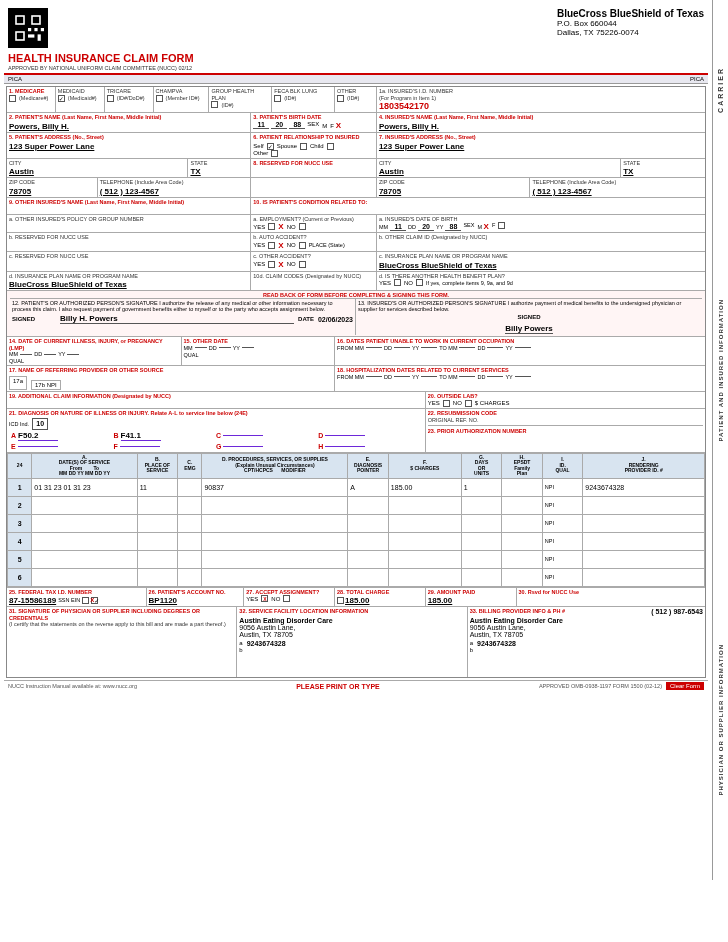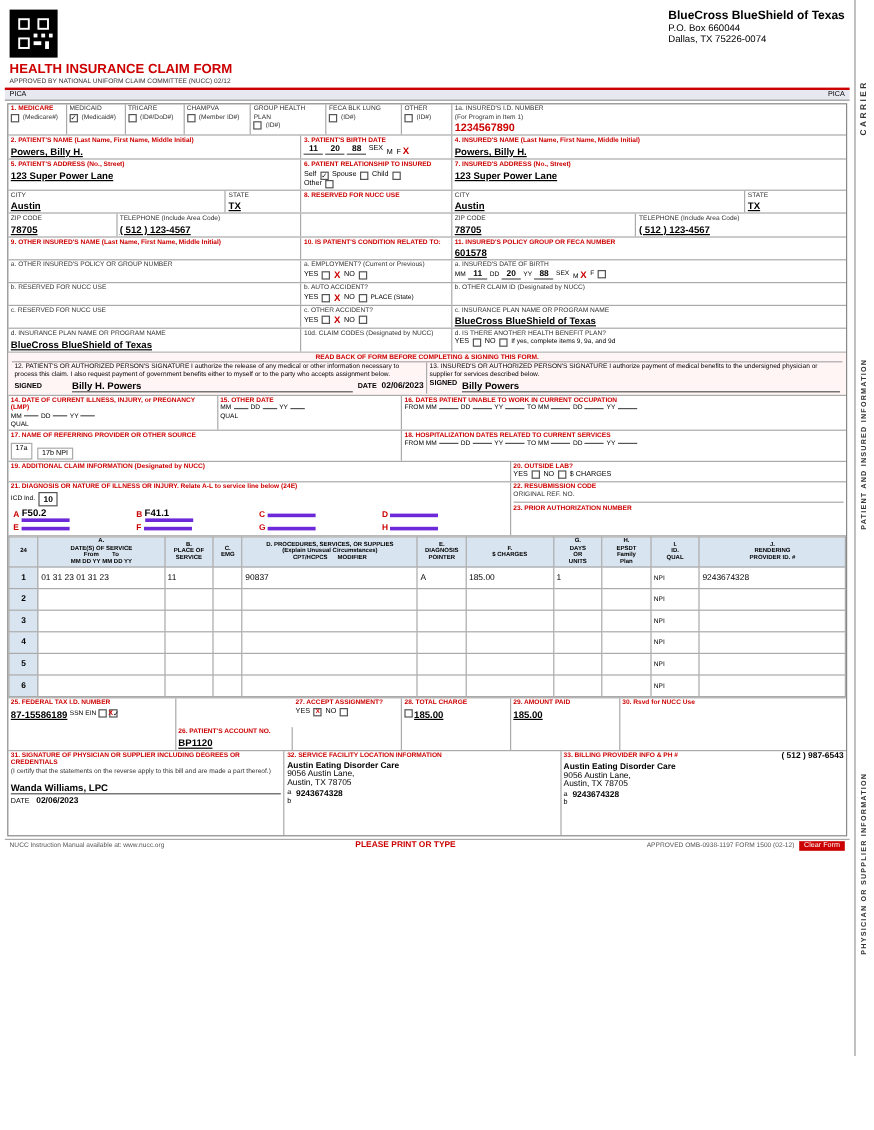--- a/index.html
+++ b/index.html
@@ -129,21 +129,21 @@
     
     .dob-fields { display: flex; gap: 2px; align-items: center; font-size: 7px; }
     .dob-box { border-bottom: 1px solid #555; min-width: 16px; text-align: center; font-weight: bold; font-size: 7px; }
     
     .sex-boxes { display: flex; gap: 3px; font-size: 6px; }
     
     
     .diag-row { display: flex; padding: 1px 2px; }
     .diag-cell { display: flex; align-items: center; gap: 2px; width: 25%; }
     .diag-letter { font-size: 7px; font-weight: bold; color: #cc0000; }
-    .diag-value { font-size: 8px; font-weight: bold; border-bottom: 3px solid #6d28d9; min-width: 40px; }
+    .diag-value { font-size: 8px; font-weight: bold; border-bottom: 1px solid #6d28d9; min-width: 40px; }
     
     .x-mark { font-size: 8px; font-weight: bold; color: #cc0000; }
     
     .yes-no { display: flex; gap: 3px; align-items: center; font-size: 6px; }
     .yn-box { width: 7px; height: 7px; border: 1px solid #555; display: inline-flex; align-items: center; justify-content: center; font-size: 5px; }
 
     table.service-table { width: 100%; border-collapse: collapse; }
     table.service-table th { font-size: 5px; border: 1px solid #aaa; padding: 1px; background: #d8e4f0; text-align: center; line-height: 1.1; }
     table.service-table td { font-size: 7px; border: 1px solid #aaa; padding: 1px 2px; height: 18px; }
 
@@ -252,21 +252,21 @@
         <div class="cell" style="width:6%;">
           <span class="cell-label">OTHER</span>
           <div class="inline-row">
             <div class="checkbox"></div>
             <span class="cell-label">(ID#)</span>
           </div>
         </div>
         <div class="cell" style="width:47%;">
           <span class="cell-label">1a. INSURED'S I.D. NUMBER</span>
           <span class="cell-label">(For Program in Item 1)</span>
-          <div class="cell-value-red">1234567890</div>
+          <div class="cell-value-red">1803542170</div>
         </div>
       </div>
 
       <div class="row">
         <div class="cell" style="width:35%;">
           <span class="cell-label field-num">2. PATIENT'S NAME (Last Name, First Name, Middle Initial)</span>
           <div class="cell-value">Powers, Billy H.</div>
         </div>
         <div class="cell" style="width:18%;">
           <span class="cell-label field-num">3. PATIENT'S BIRTH DATE</span>
@@ -354,24 +354,20 @@
           <div class="cell-value">( 512 ) 123-4567</div>
         </div>
       </div>
 
       <div class="row">
         <div class="cell" style="width:35%;">
           <span class="cell-label field-num">9. OTHER INSURED'S NAME (Last Name, First Name, Middle Initial)</span>
         </div>
         <div class="cell" style="width:18%;">
           <span class="cell-label field-num">10. IS PATIENT'S CONDITION RELATED TO:</span>
-        </div>
-        <div class="cell" style="width:47%;">
-          <span class="cell-label field-num">11. INSURED'S POLICY GROUP OR FECA NUMBER</span>
-          <div class="cell-value">601578</div>
         </div>
       </div>
 
       <div class="row">
         <div class="cell" style="width:35%;">
           <span class="cell-label">a. OTHER INSURED'S POLICY OR GROUP NUMBER</span>
         </div>
         <div class="cell" style="width:18%;">
           <span class="cell-label">a. EMPLOYMENT? (Current or Previous)</span>
           <div class="yes-no">
@@ -469,21 +465,21 @@
               <div style="font-size:5.5px;">12. PATIENT'S OR AUTHORIZED PERSON'S SIGNATURE I authorize the release of any medical or other information necessary to process this claim. I also request payment of government benefits either to myself or to the party who accepts assignment below.</div>
               <div style="display:flex; align-items:center; gap:4px; margin-top:2px;">
                 <span style="font-size:6px; font-weight:bold;">SIGNED</span>
                 <span style="font-size:8px; font-weight:bold; border-bottom:1px solid #555; flex:1;margin-left:21px;">Billy H. Powers</span>
                 <span style="font-size:6px; font-weight:bold;">DATE</span>
                 <span style="font-size:7px; font-weight:bold;">02/06/2023</span>
               </div>
             </div>
             <div style="width:50%; padding:1px 2px;">
               <div style="font-size:5.5px;">13. INSURED'S OR AUTHORIZED PERSON'S SIGNATURE I authorize payment of medical benefits to the undersigned physician or supplier for services described below.</div>
-              <div style="display:flex; gap:4px; margin-top:2px;">
+              <div style="display:flex; align-items:center; gap:4px; margin-top:2px;flex-direction:column;">
                 <span style="font-size:6px; font-weight:bold;">SIGNED</span>
                 <span style="font-size:8px; font-weight:bold; border-bottom:1px solid #555; flex:1;">Billy Powers</span>
               </div>
             </div>
           </div>
         </div>
       </div>
 
       <div class="row">
         <div class="cell" style="width:25%;">
@@ -730,21 +726,21 @@
           <span class="cell-label field-num">25. FEDERAL TAX I.D. NUMBER</span>
           <div style="display:flex; align-items:center; gap:2px;">
             <div class="cell-value">87-15586189</div>
             <span style="font-size:5.5px;">SSN EIN</span>
             <div class="checkbox"></div>
             <div class="checkbox checked">
                 <span class="x-mark" style="font-size:6px;">X</span>
               </div>
           </div>
         </div>
-        <div class="cell" style="width:14%;margin-top:24px;">
+        <div class="cell" style="width:14%;">
           <span class="cell-label field-num">26. PATIENT'S ACCOUNT NO.</span>
           <div class="cell-value">BP1120</div>
         </div>
         <div class="cell" style="width:13%;">
           <span class="cell-label field-num">27. ACCEPT ASSIGNMENT?</span>
           <div class="yes-no">
             <span style="font-size:6px;">YES</span>
             <div class="yn-box">
                 <span class="x-mark" style="font-size:5px;">X</span>
               </div>
@@ -765,27 +761,20 @@
         </div>
         <div class="cell" style="width:27%;">
           <span class="cell-label field-num">30. Rsvd for NUCC Use</span>
         </div>
       </div>
 
       <div class="row" style="min-height:70px;">
         <div class="cell" style="width:33%;">
           <span class="cell-label field-num">31. SIGNATURE OF PHYSICIAN OR SUPPLIER INCLUDING DEGREES OR CREDENTIALS</span>
           <span class="cell-label">(I certify that the statements on the reverse apply to this bill and are made a part thereof.)</span>
-          <div style="margin-top:6px;">
-            <div style="font-size:8px; font-weight:bold; border-bottom:1px solid #555;">Wanda Williams, LPC</div>
-            <div style="font-size:6px; margin-top:2px;">
-              <span>DATE</span>
-              <span style="font-size:7px; font-weight:bold; margin-left:4px;">02/06/2023</span>
-            </div>
-          </div>
         </div>
         <div class="cell" style="width:33%;">
           <span class="cell-label field-num">32. SERVICE FACILITY LOCATION INFORMATION</span>
           <div style="font-size:7px; font-weight:bold; margin-top:2px;">Austin Eating Disorder Care</div>
           <div style="font-size:7px;">9056 Austin Lane,</div>
           <div style="font-size:7px;">Austin, TX 78705</div>
           <div style="display:flex; gap:4px; margin-top:2px;">
             <span style="font-size:6px;">a</span>
             <span style="font-size:7px; font-weight:bold;">9243674328</span>
           </div>

